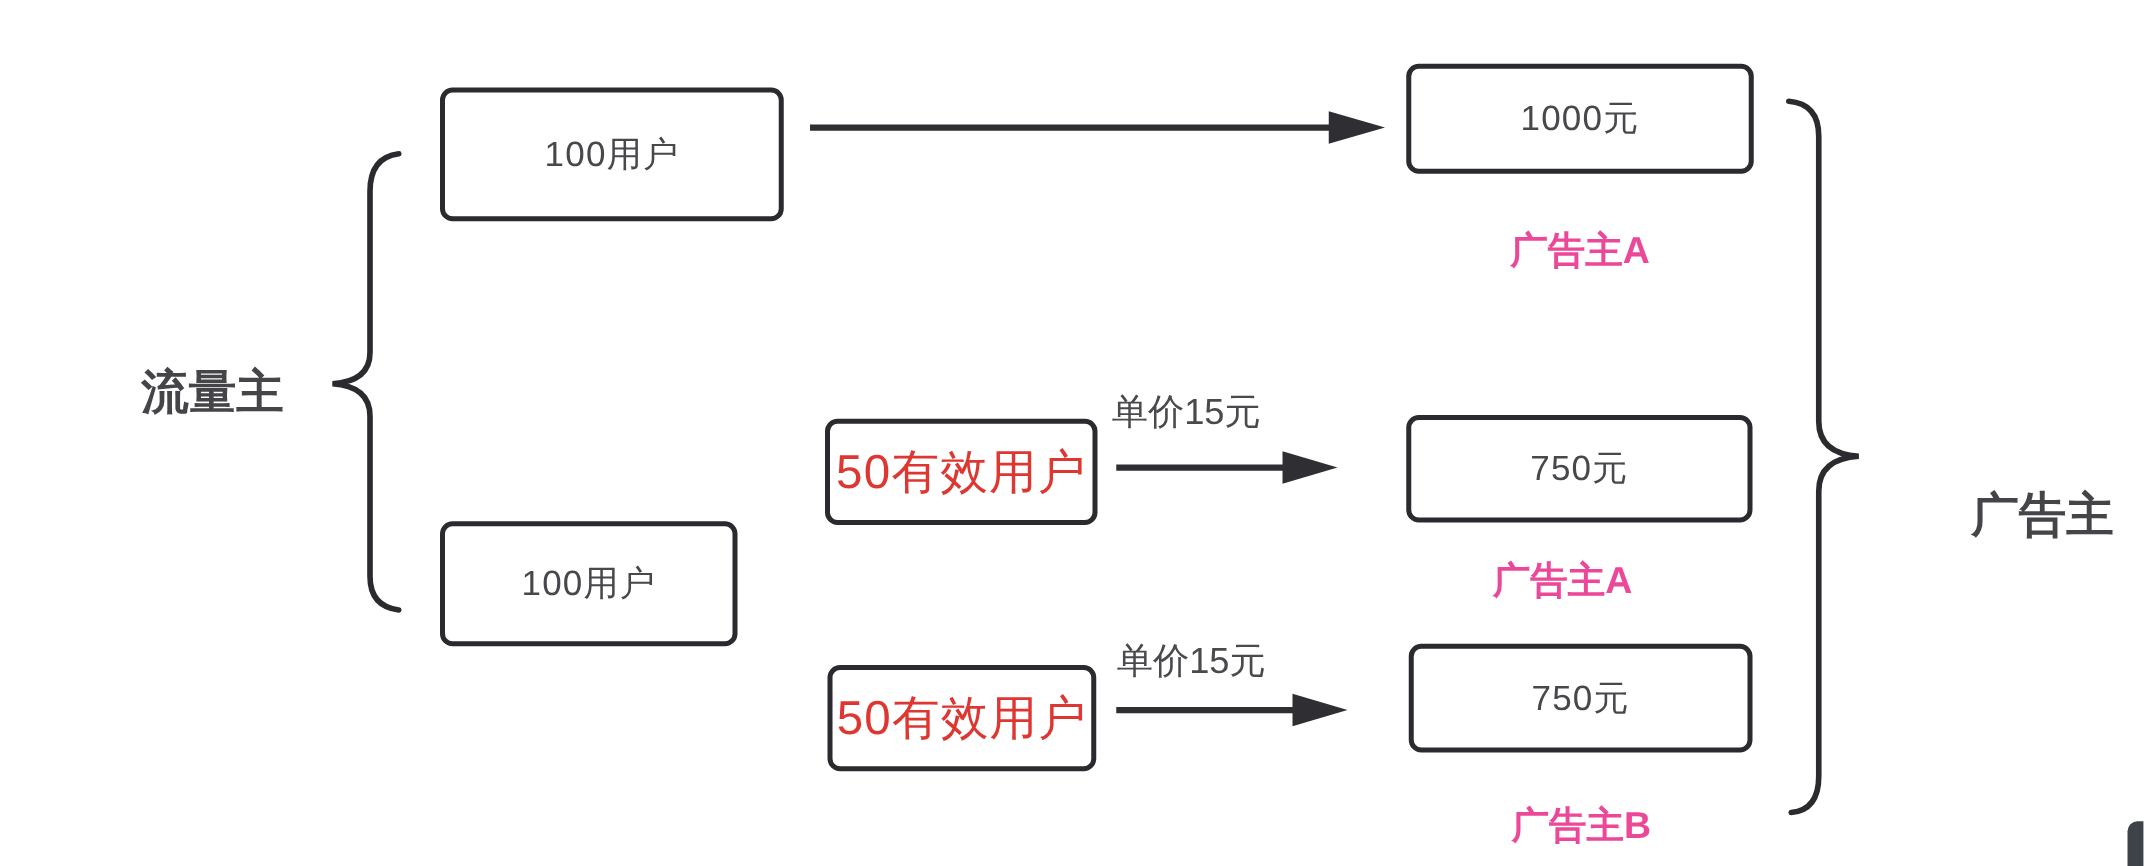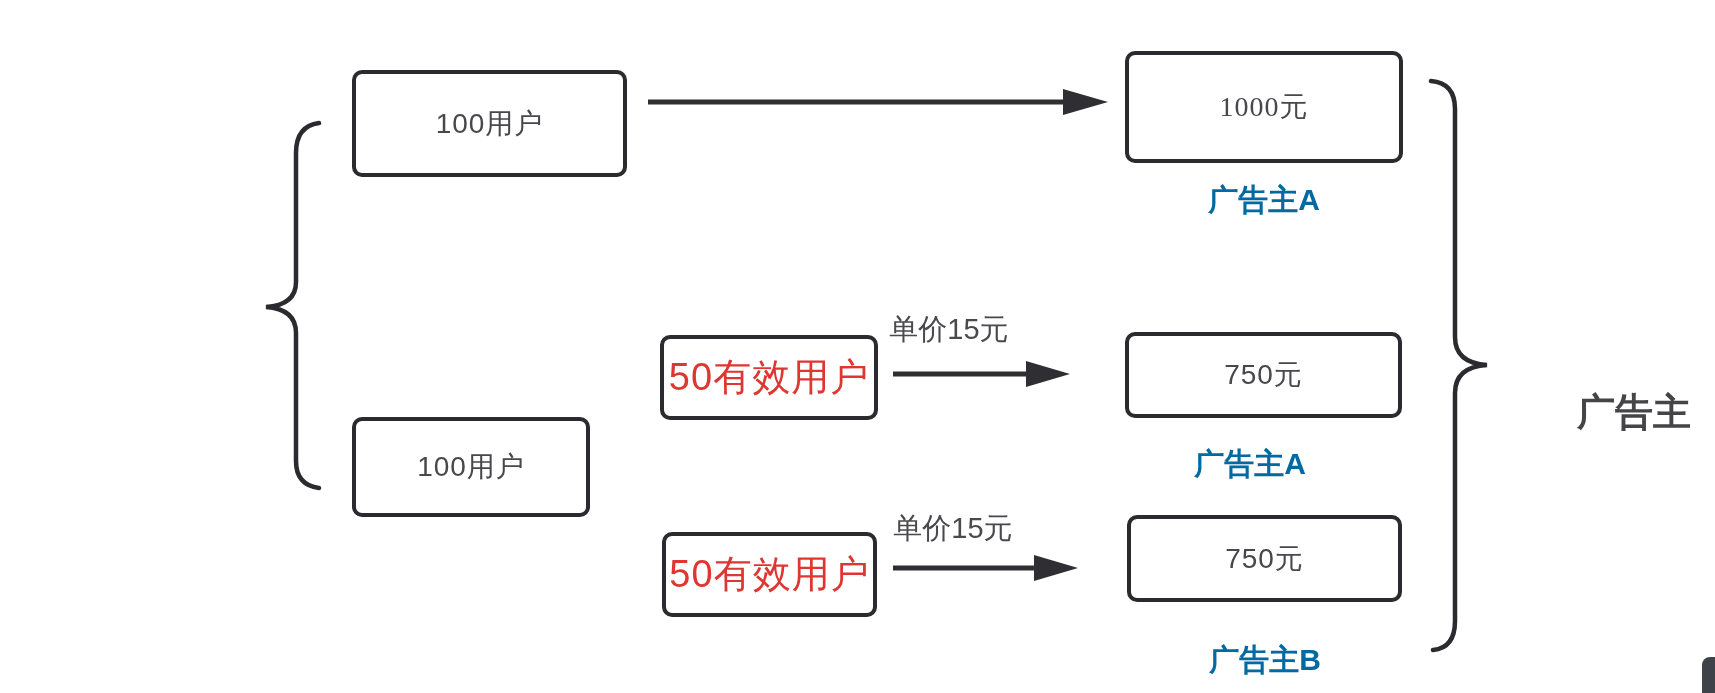--- a/index.html
+++ b/index.html
@@ -22,28 +22,28 @@
     letter-spacing:1px;
   }
   .node.red{color:#de3732;font-size:38px;}
   .lbl{
     position:absolute;
     transform:translateX(-50%);
     white-space:nowrap;
     color:#4a4a4e;
   }
   .price{font-size:29px;}
-  .adv{font-size:30px;font-weight:bold;color:#0369a1;}
+  .adv{font-size:30px;font-weight:bold;color:#ec4899;}
   .big{font-size:38px;font-weight:bold;color:#454549;}
   
   #n-users-top   {left:352px; top:70px;  width:275px; height:107px;}
   #n-users-bottom{left:352px; top:417px; width:238px; height:100px;}
   #n-valid-1     {left:660px; top:335px; width:218px; height:85px;}
   #n-valid-2     {left:662px; top:532px; width:215px; height:85px;}
-  #n-rev-top     {left:1125px;top:51px;  width:278px; height:112px;font-family:Liberation Serif, serif;}
+  #n-rev-top     {left:1125px;top:51px;  width:278px; height:88px;}
   #n-rev-mid     {left:1125px;top:332px; width:277px; height:86px;}
   #n-rev-bottom  {left:1127px;top:515px; width:275px; height:87px;}
   
   #l-price-top   {left:748px; top:33px;}
   #l-price-mid   {left:949px; top:310px;}
   #l-price-bot   {left:953px; top:509px;}
   #l-adv-top     {left:1264px;top:180px;}
   #l-adv-mid     {left:1250px;top:444px;}
   #l-adv-bot     {left:1265px;top:640px;text-align:right;}
   #l-traffic     {left:170px; top:288px;}
@@ -88,16 +88,17 @@
   <div class="node" id="n-rev-mid">750元</div>
   <div class="node" id="n-rev-bottom">750元</div>
 
   <div class="lbl price" id="l-price-mid">单价15元</div>
   <div class="lbl price" id="l-price-bot">单价15元</div>
 
   <div class="lbl adv" id="l-adv-top">广告主A</div>
   <div class="lbl adv" id="l-adv-mid">广告主A</div>
   <div class="lbl adv" id="l-adv-bot">广告主B</div>
 
+  <div class="lbl big" id="l-traffic">流量主</div>
   <div class="lbl big" id="l-advertiser">广告主</div>
 
   <div id="corner-widget"></div>
 </div>
 
 </body></html>

